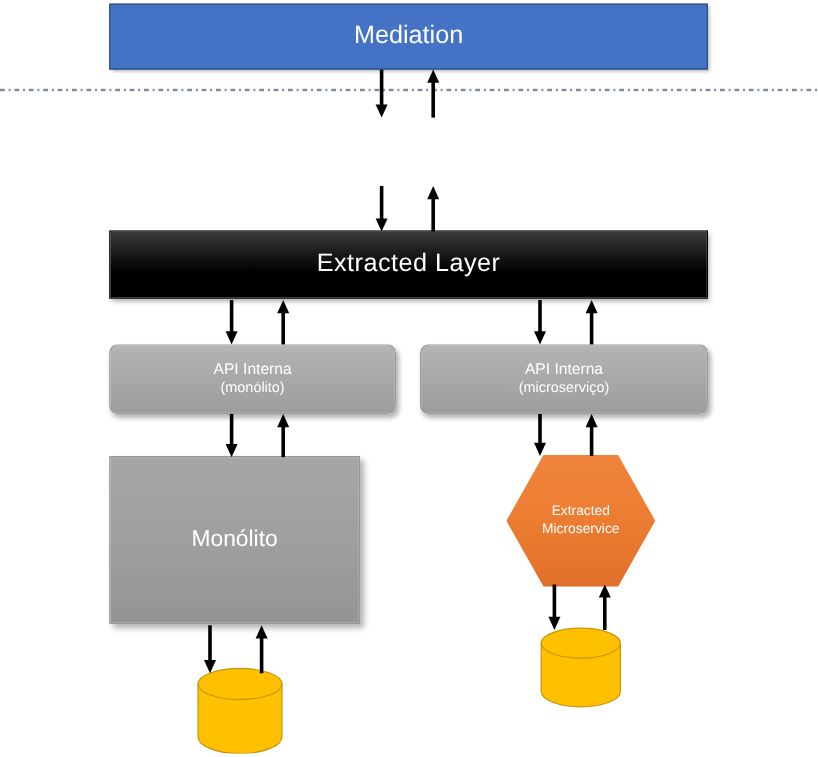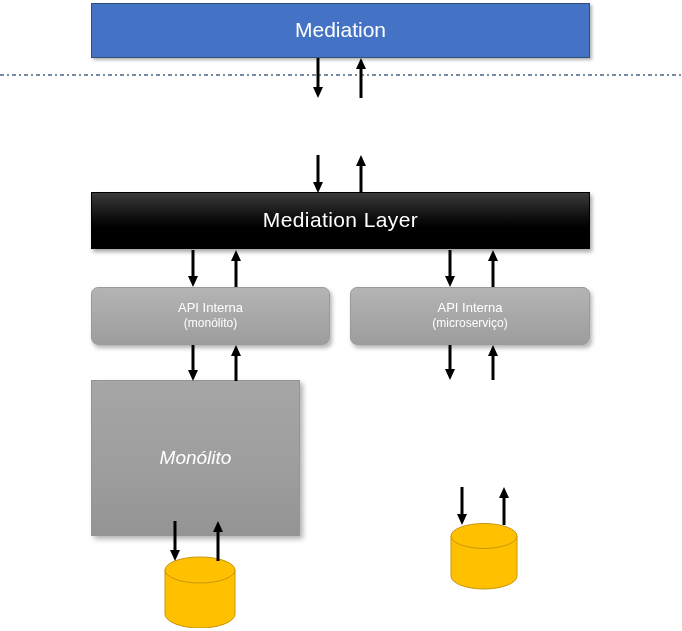--- a/index.html
+++ b/index.html
@@ -119,37 +119,41 @@
 <div id="canvas">
 
   <div class="separator" style="top:74px;"></div>
 
   <div class="box box-frontend" style="left:91px; top:3px; width:499px; height:55px;">
     <span>Mediation</span>
   </div>
 
 
   <div class="box box-mediation" style="left:91px; top:192px; width:499px; height:57px;">
-    <span>Mediation Layer</span>
+    <span>Extracted Layer</span>
   </div>
 
   <div class="box box-api-interna" style="left:91px; top:287px; width:239px; height:58px;">
     <span class="line1">API Interna</span>
     <span class="line2">(monólito)</span>
   </div>
 
   <div class="box box-api-interna" style="left:350px; top:287px; width:240px; height:58px;">
     <span class="line1">API Interna</span>
     <span class="line2">(microserviço)</span>
   </div>
 
-  <div class="box box-monolito" style="left:91px; top:380px; width:209px; height:156px;font-style:italic;">
+  <div class="box box-monolito" style="left:91px; top:380px; width:209px; height:140px;">
     <span>Monólito</span>
   </div>
 
+  <div class="hexagon" style="left:422px; top:379px; width:124px; height:110px;">
+    <span>Extracted</span>
+    <span>Microservice</span>
+  </div>
 
   <div class="cylinder" style="left:163px; top:556px; width:74px; height:72px;">
     <svg width="74" height="72" viewBox="0 0 74 72">
       <path d="M2,14 L2,58 A35,14 0 0 0 72,58 L72,14 Z" fill="#FFC000" stroke="#C8950A" stroke-width="1"></path>
       <ellipse cx="37" cy="14" rx="35" ry="13" fill="#FFC000" stroke="#C8950A" stroke-width="1"></ellipse>
     </svg>
   </div>
 
   <div class="cylinder" style="left:449px; top:522px; width:70px; height:68px;">
     <svg width="70" height="68" viewBox="0 0 70 68">

